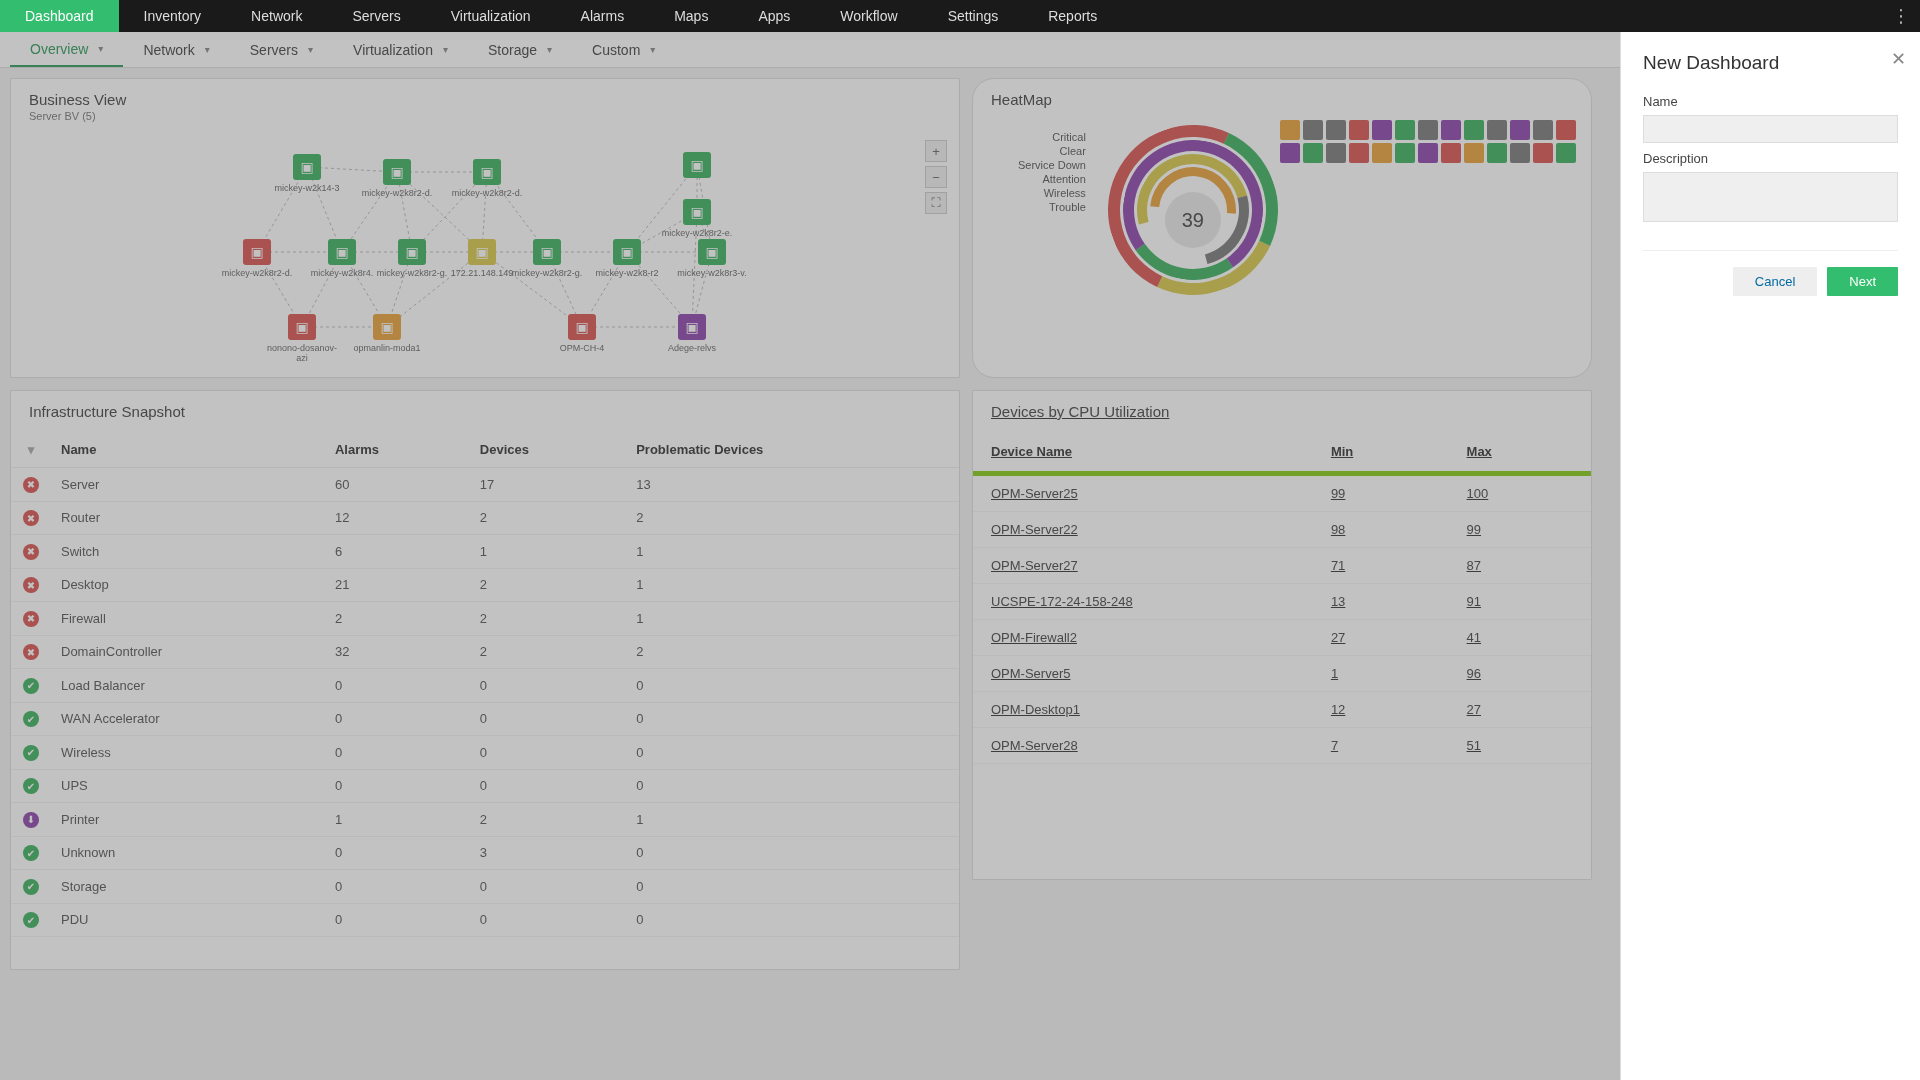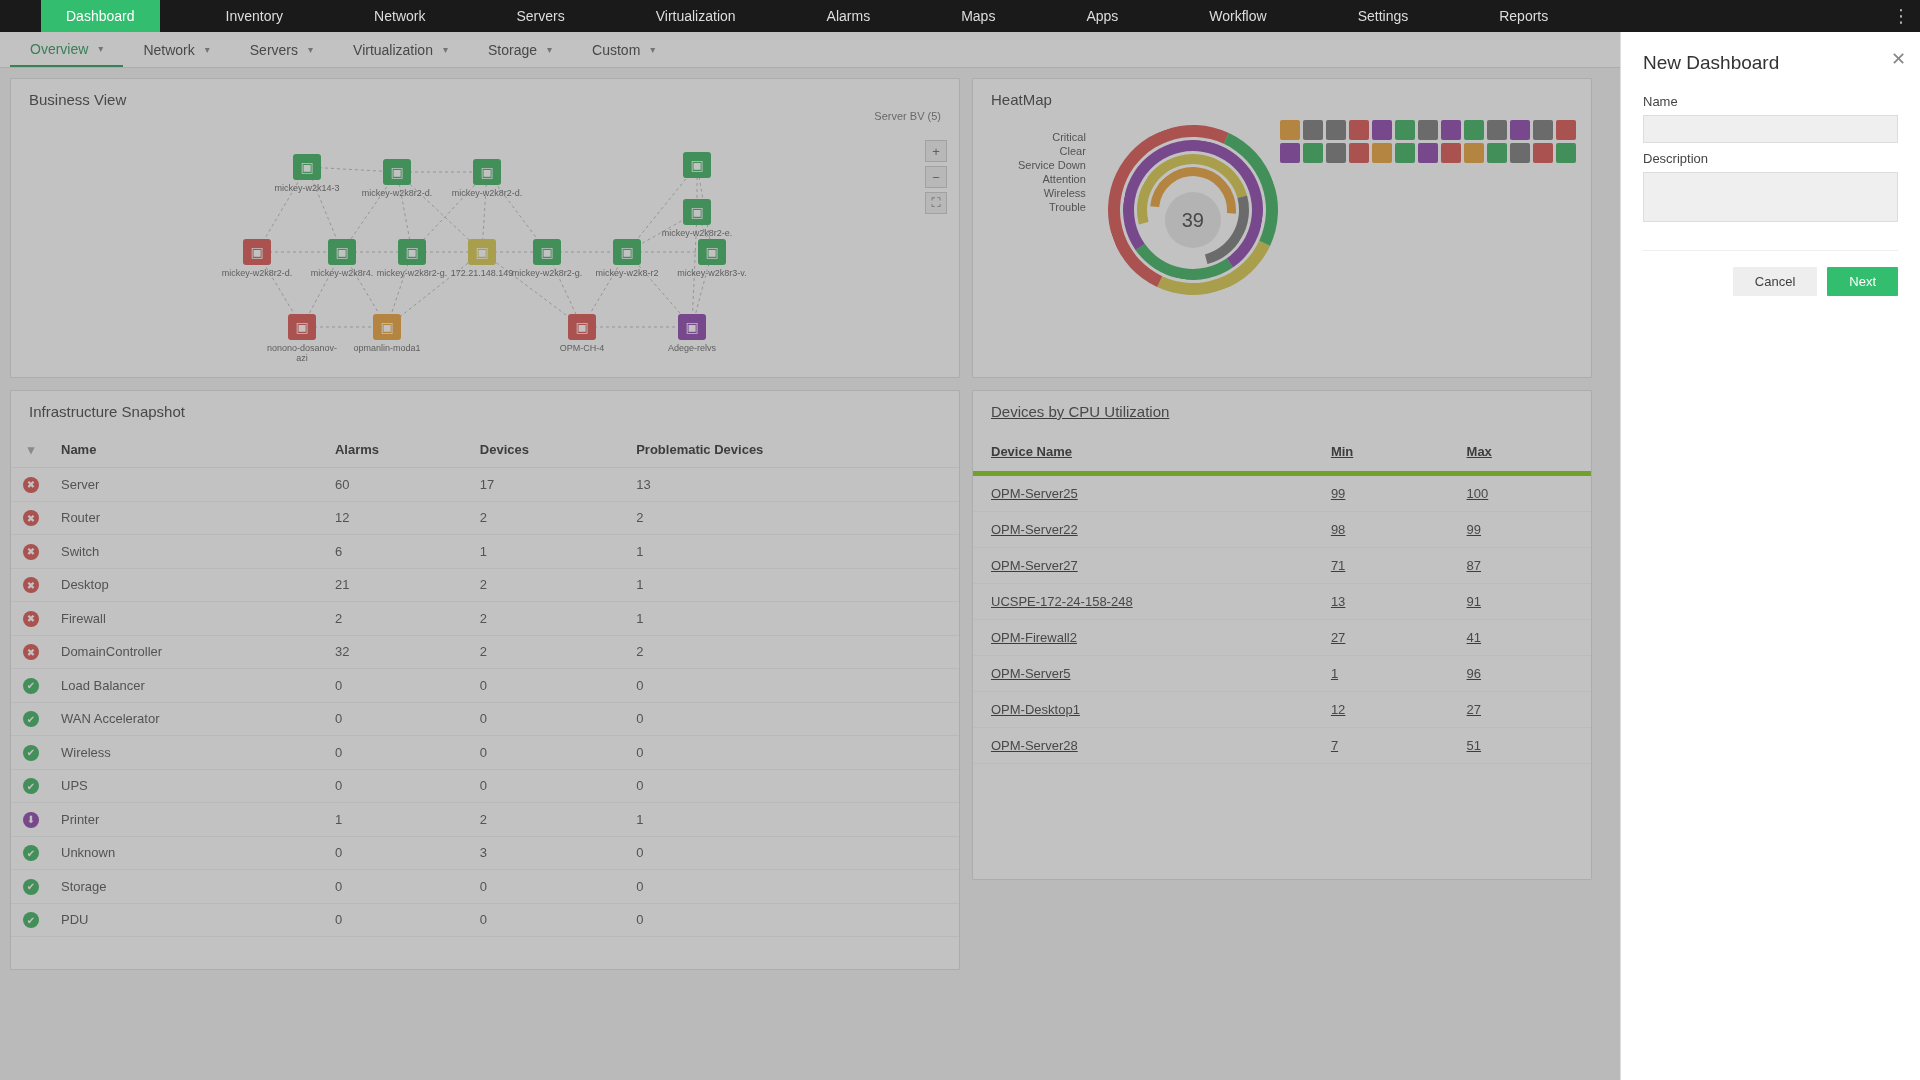--- a/index.html
+++ b/index.html
@@ -1,40 +1,40 @@
 <!DOCTYPE html>
 <html><head>
 <meta charset="utf-8">
 <style>
   * { box-sizing: border-box; margin: 0; padding: 0; font-family: -apple-system, BlinkMacSystemFont, "Segoe UI", Arial, sans-serif; }
   body { width: 1920px; height: 1080px; background: #f3f3f3; color: #333; overflow: hidden; position: relative; }
 
   
   .top-nav { height: 32px; background: #1a1a1a; display: flex; align-items: stretch; }
-  .top-nav .item { color: #ddd; font-size: 14px; padding: 0 25px; display: flex; align-items: center; cursor: pointer; margin-left: 41px; }
+  .top-nav .item { color: #ddd; font-size: 14px; padding: 0 25px; display: flex; align-items: center; cursor: pointer; }
   .top-nav .item.active { background: #32be6e; color: #fff; }
   .top-nav .spacer { flex: 1; }
   .top-nav .dots { color: #bbb; padding: 0 10px; display: flex; align-items: center; font-size: 18px; }
 
   
   .sub-nav { height: 36px; background: #fff; border-bottom: 1px solid #ddd; display: flex; align-items: stretch; padding-left: 10px; }
   .sub-nav .item { font-size: 14px; color: #444; padding: 0 20px; display: flex; align-items: center; cursor: pointer; gap: 10px; }
   .sub-nav .item.active { color: #2b9a5a; border-bottom: 2px solid #2b9a5a; }
   .chev { font-size: 10px; color: #888; }
 
   
   .page { position: absolute; top: 68px; left: 0; right: 0; bottom: 0; padding: 10px; display: flex; gap: 12px; flex-wrap: wrap; align-content: flex-start; }
 
   .card { background: #fff; border: 1px solid #ddd; border-radius: 1px; }
   .card-header { padding: 12px 18px; font-size: 15px; color: #444; }
 
   .business-view { width: 950px; height: 300px; }
-  .bv-sub { font-size: 11px; color: #777; margin-top: 2px; text-align: right; }
-
-  .heatmap { width: 620px; height: 300px; }
+  .bv-sub { font-size: 11px; color: #777; margin-top: 2px; }
+
+  .heatmap { width: 620px; height: 300px; border-radius: 22px; }
   .heatmap-body { display: flex; gap: 17px; padding: 0 15px; }
   .heatmap-legend { text-align: right; font-size: 11px; color: #555; line-height: 14px; width: 110px; padding-top: 10px; }
   .donut-wrap { position: relative; width: 180px; height: 200px; }
   .donut-center { position: absolute; left: 62px; top: 72px; width: 56px; height: 56px; border-radius: 50%; background: #e9e9e9; display: flex; align-items: center; justify-content: center; font-size: 20px; color: #444; }
   .donut { position: absolute; border-radius: 50%; }
   .heat-grid { display: flex; flex-direction: column; gap: 3px; }
   .heat-row { display: flex; gap: 3px; }
   .cell { width: 20px; height: 20px; border-radius: 2px; }
 
   .infra { width: 950px; height: 580px; }
@@ -67,21 +67,21 @@
   
   .side-panel { position: absolute; right: 0; top: 32px; bottom: 0; width: 300px; background: #fff; z-index: 60; padding: 20px 22px; border-left: 1px solid #ddd; }
   .sp-title { font-size: 19px; color: #333; font-weight: 400; margin-bottom: 20px; }
   .sp-close { position: absolute; right: 14px; top: 16px; font-size: 18px; color: #888; cursor: pointer; }
   .sp-label { font-size: 13px; color: #444; margin-bottom: 6px; margin-top: 8px; display: block; }
   .sp-input { width: 100%; background: #efefef; border: 1px solid #ddd; height: 28px; padding: 4px 8px; font-size: 13px; }
   .sp-textarea { width: 100%; background: #efefef; border: 1px solid #ddd; height: 50px; padding: 4px 8px; font-size: 13px; resize: none; }
   .sp-sep { border-top: 1px solid #eee; margin: 24px 0 16px; }
   .sp-buttons { display: flex; justify-content: flex-end; gap: 10px; }
   .btn { padding: 7px 22px; font-size: 13px; border: none; cursor: pointer; border-radius: 1px; }
-  .btn-cancel { background: #eee; color: #404040; }
+  .btn-cancel { background: #eee; color: #0369a1; }
   .btn-next { background: #32be6e; color: #fff; }
 </style>
 </head>
 <body>
 
 <div class="top-nav">
   <div id="nav-items" style="display: flex;">
       <div class="item active">Dashboard</div>
       <div class="item">Inventory</div>
       <div class="item">Network</div>

